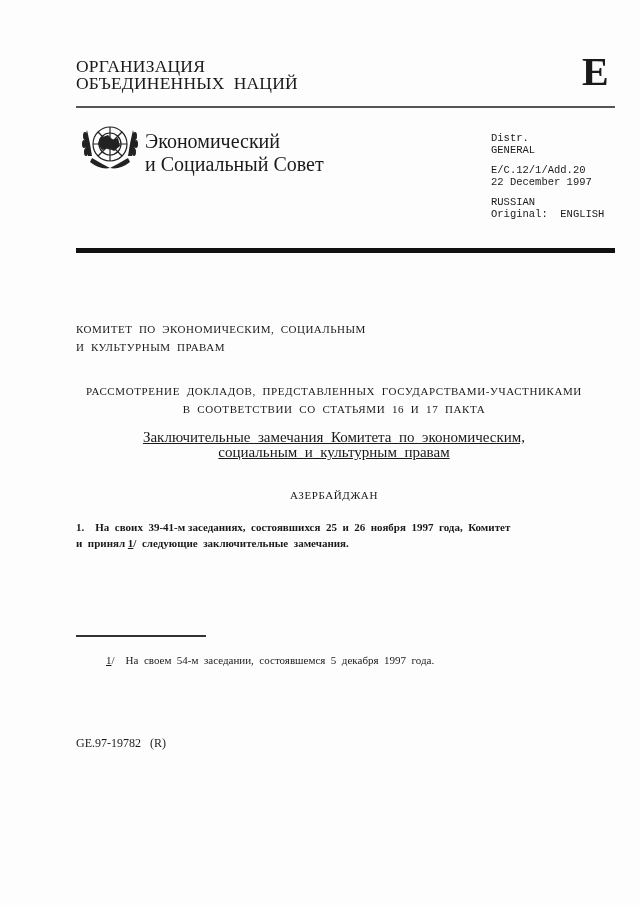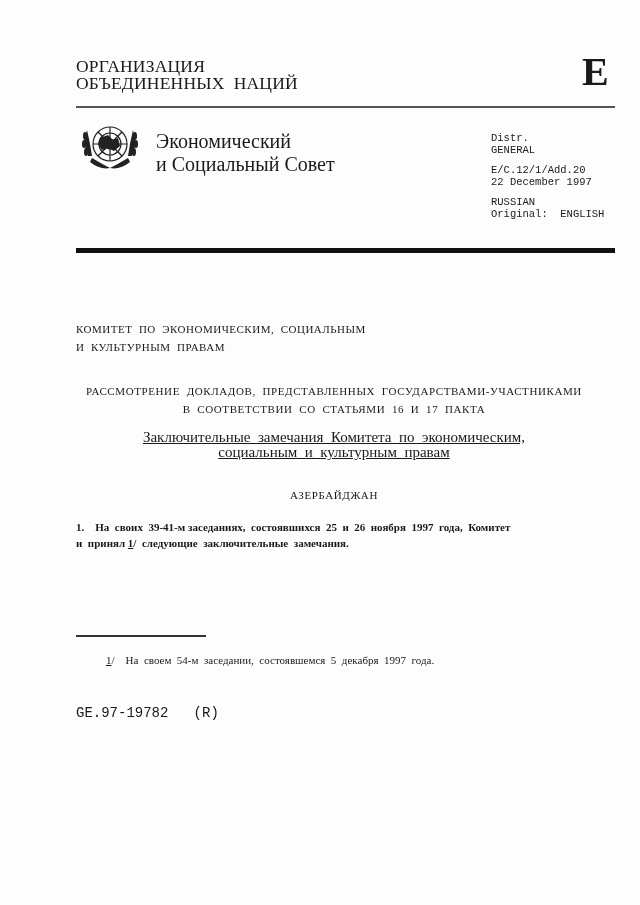--- a/index.html
+++ b/index.html
@@ -7,21 +7,21 @@
   .abs { position: absolute; }
   .serif { font-family: "Liberation Serif", "DejaVu Serif", serif; }
   .mono { font-family: "Liberation Mono", "DejaVu Sans Mono", monospace; }
 
   .org { left: 76px; top: 58px; font-size: 17.5px; line-height: 17px; font-weight: normal; letter-spacing: 0.2px; }
   .org div { white-space: pre; }
   .lang-mark { left: 582px; top: 52px; font-size: 40px; font-weight: bold; line-height: 40px; }
   .rule-top { left: 76px; top: 106px; width: 539px; height: 2px; background: #555; }
 
   .emblem { left: 78px; top: 118px; width: 64px; height: 58px; }
-  .council { left: 156px; top: 130px; font-size: 20px; line-height: 23px; }
+  .council { left: 145px; top: 130px; font-size: 20px; line-height: 23px; }
   .council div { white-space: pre; }
 
   .meta { left: 447px; top: 133px; font-size: 10.5px; line-height: 11.5px; }
   .meta div { white-space: pre; height: 11.5px; margin-left: 44px; }
   .meta .gap { height: 9px; }
 
   .rule-thick { left: 76px; top: 248px; width: 539px; height: 5px; background: #111; }
 
   .committee { left: 76px; top: 320px; font-size: 11px; line-height: 18px; letter-spacing: 0.5px; }
   .committee div { white-space: pre; }
@@ -34,21 +34,21 @@
 
   .country { left: 76px; top: 489px; width: 516px; text-align: center; font-size: 11px; letter-spacing: 0.6px; }
 
   .para { left: 76px; top: 519px; font-size: 11px; line-height: 16px; font-weight: bold; }
   .para div { white-space: pre; }
   .u { text-decoration: underline; }
 
   .footnote-rule { left: 76px; top: 635px; width: 130px; height: 1.5px; background: #333; }
   .footnote { left: 106px; top: 653px; font-size: 11px; line-height: 14px; white-space: pre; }
 
-  .job { left: 76px; top: 705px; font-size: 14px; white-space: pre; }
+  .job { left: 76px; top: 736px; font-size: 12px; white-space: pre; font-family: Liberation Serif, serif; }
 </style>
 </head>
 <body>
 
 <div class="abs serif org">
   <div>ОРГАНИЗАЦИЯ</div>
   <div>ОБЪЕДИНЕННЫХ  НАЦИЙ</div>
 </div>
 <div class="abs serif lang-mark">E</div>
 <div class="abs rule-top"></div>

